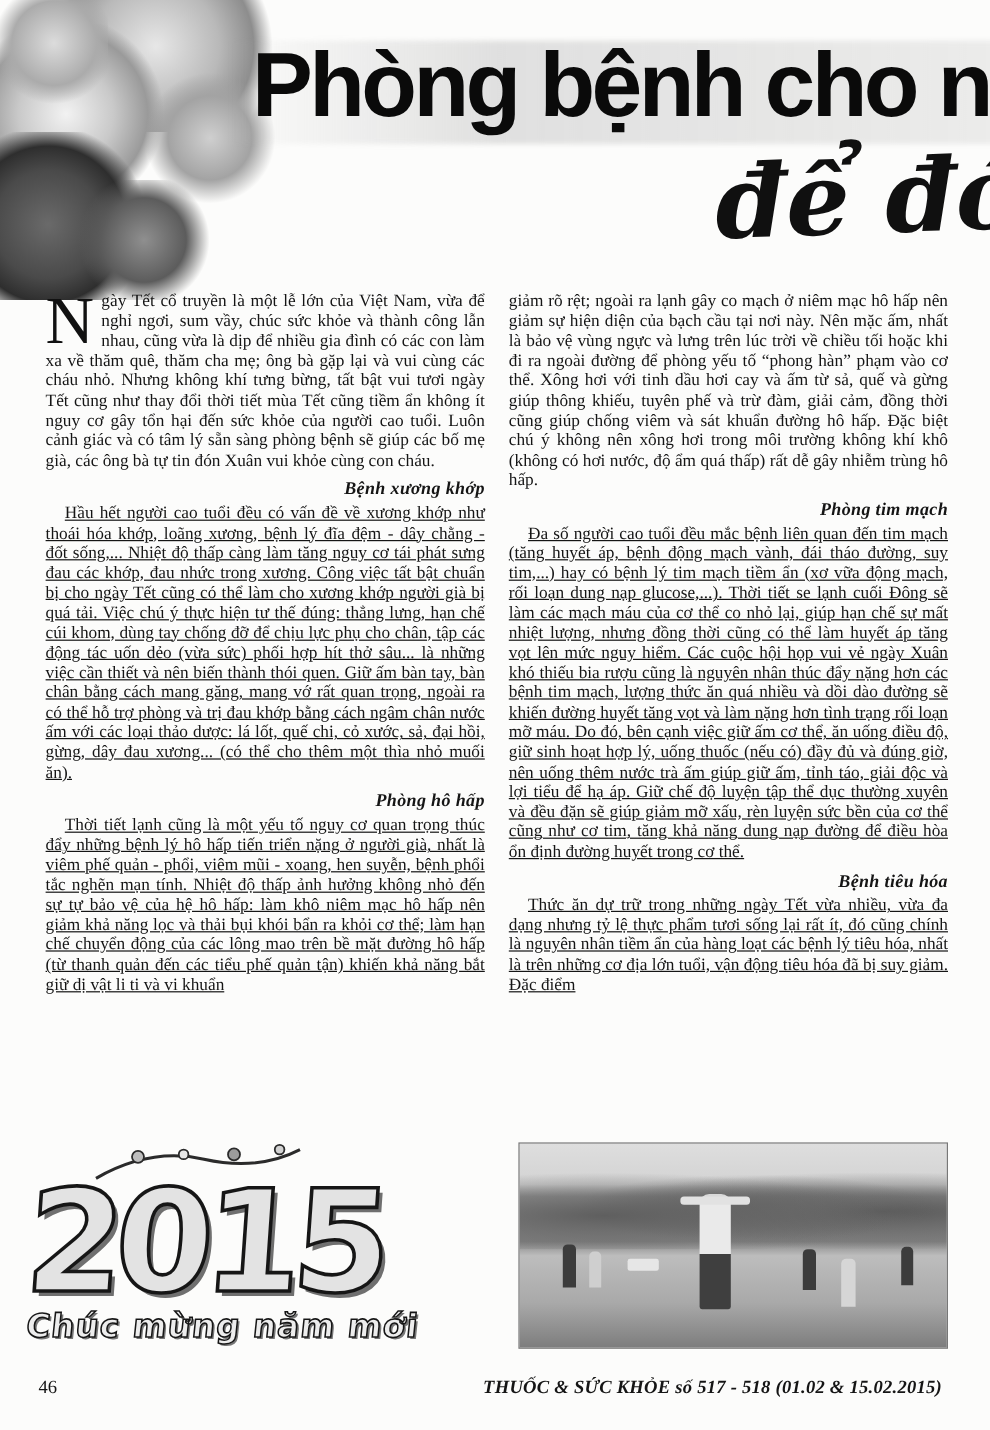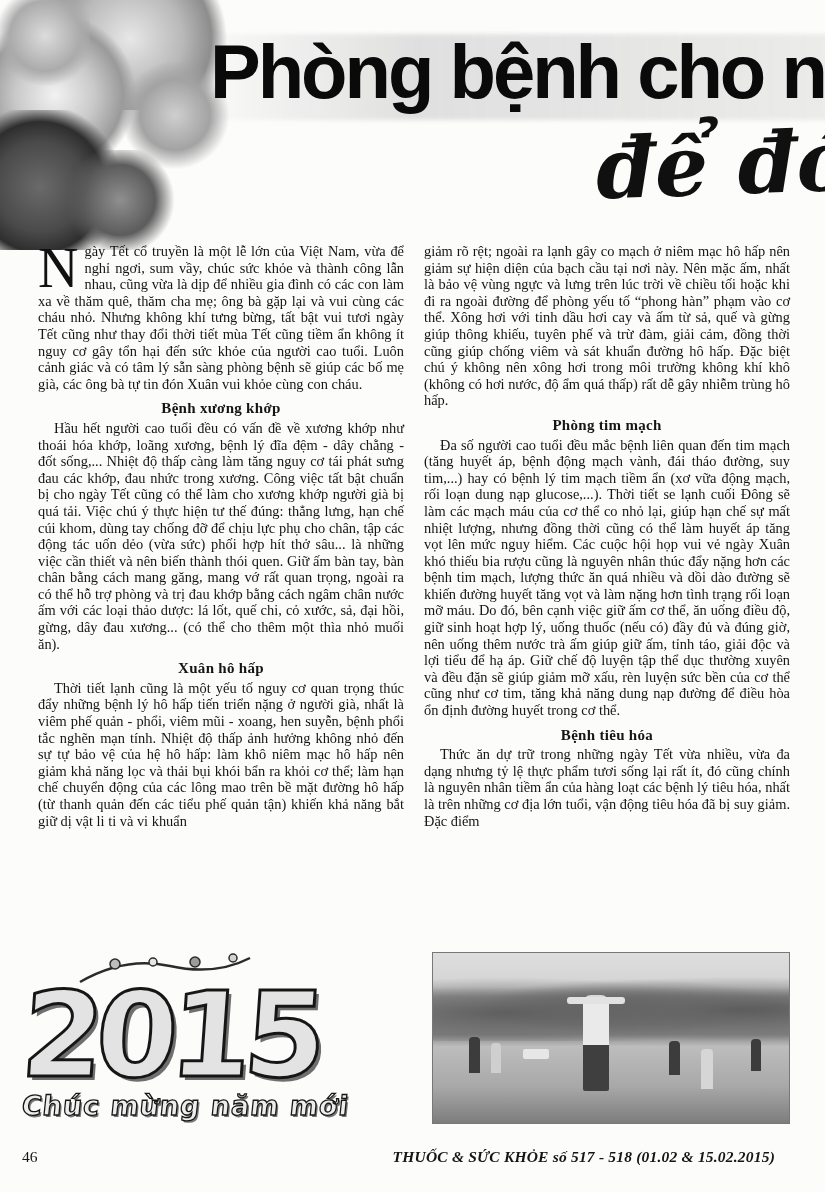--- a/index.html
+++ b/index.html
@@ -38,24 +38,24 @@
   .subtitle {
     position:absolute; top:122px; left:596px; white-space:nowrap;
     font-family:"DejaVu Serif", serif; font-style:italic; font-weight:bold;
     font-size:84px; line-height:1; color:#101010; transform:rotate(-2deg);
   }
 
   
   .columns { position:absolute; top:243px; left:38px; width:753px; display:flex; gap:20px; }
   .col { width:366px; font-size:14.4px; line-height:16.6px; text-align:justify; }
   .col p { margin:0; }
-  .para-indent { text-indent:16px; }
+  .para-indent { text-indent:16px;text-decoration:underline; }
   .sec-heading {
     font-size:15px; font-weight:bold; letter-spacing:.3px;
-    margin:8px 0 3px 0; text-align:center;
+    margin:8px 0 3px 0; text-align:right;font-style:italic;
   }
   .dropcap {
     float:left; font-size:56px; line-height:44px; padding:3px 6px 0 0;
     font-family:"Liberation Serif", serif; color:#111;
   }
 
   
   .year-graphic { position:absolute; left:22px; top:948px; width:285px; text-align:center; }
   .branch { display:block; margin:0 auto -12px auto; }
   .year {
@@ -88,21 +88,21 @@
          background:linear-gradient(#d9d9d9 0 8%, #eaeaea 8% 52%, #3f3f3f 52%); border-radius:8px 8px 2px 2px; }
   .pm::before { content:""; position:absolute; top:2px; left:-16px; width:58px; height:7px; background:#e2e2e2; border-radius:3px; }
   .p1 { left:36px;  top:84px; width:11px; height:36px; }
   .p2 { left:58px;  top:90px; width:10px; height:30px; background:#cfcfcf; }
   .p3 { left:236px; top:88px; width:11px; height:34px; }
   .p4 { left:268px; top:96px; width:12px; height:40px; background:#d6d6d6; }
   .p5 { left:318px; top:86px; width:10px; height:32px; }
 
   
   .footer {
-    position:absolute; top:1148px; left:22px; width:753px;
+    position:absolute; top:1148px; left:32px; width:753px;
     display:flex; justify-content:space-between; align-items:baseline;
     font-size:15.5px;
   }
   .journal { font-weight:bold; letter-spacing:.2px;font-style:italic; }
 </style>
 </head>
 <body>
 
 <div class="page">
 
@@ -120,21 +120,21 @@
   <div class="subtitle">để đón</div>
 
   <div class="columns">
 
     <div class="col">
       <p class="intro"><span class="dropcap">N</span><span>gày Tết cổ truyền là một lễ lớn của Việt Nam, vừa để nghỉ ngơi, sum vầy, chúc sức khỏe và thành công lẫn nhau, cũng vừa là dịp để nhiều gia đình có các con làm xa về thăm quê, thăm cha mẹ; ông bà gặp lại và vui cùng các cháu nhỏ. Nhưng không khí tưng bừng, tất bật vui tươi ngày Tết cũng như thay đổi thời tiết mùa Tết cũng tiềm ẩn không ít nguy cơ gây tổn hại đến sức khỏe của người cao tuổi. Luôn cảnh giác và có tâm lý sẵn sàng phòng bệnh sẽ giúp các bố mẹ già, các ông bà tự tin đón Xuân vui khỏe cùng con cháu.</span></p>
 
       <h3 class="sec-heading">Bệnh xương khớp</h3>
       <p class="para-indent">Hầu hết người cao tuổi đều có vấn đề về xương khớp như thoái hóa khớp, loãng xương, bệnh lý đĩa đệm - dây chằng - đốt sống,... Nhiệt độ thấp càng làm tăng nguy cơ tái phát sưng đau các khớp, đau nhức trong xương. Công việc tất bật chuẩn bị cho ngày Tết cũng có thể làm cho xương khớp người già bị quá tải. Việc chú ý thực hiện tư thế đúng: thẳng lưng, hạn chế cúi khom, dùng tay chống đỡ để chịu lực phụ cho chân, tập các động tác uốn dẻo (vừa sức) phối hợp hít thở sâu... là những việc cần thiết và nên biến thành thói quen. Giữ ấm bàn tay, bàn chân bằng cách mang găng, mang vớ rất quan trọng, ngoài ra có thể hỗ trợ phòng và trị đau khớp bằng cách ngâm chân nước ấm với các loại thảo dược: lá lốt, quế chi, cỏ xước, sả, đại hồi, gừng, dây đau xương... (có thể cho thêm một thìa nhỏ muối ăn).</p>
 
-      <h3 class="sec-heading">Xuân hô hấp</h3>
+      <h3 class="sec-heading">Phòng hô hấp</h3>
       <p class="para-indent">Thời tiết lạnh cũng là một yếu tố nguy cơ quan trọng thúc đẩy những bệnh lý hô hấp tiến triển nặng ở người già, nhất là viêm phế quản - phổi, viêm mũi - xoang, hen suyễn, bệnh phổi tắc nghẽn mạn tính. Nhiệt độ thấp ảnh hưởng không nhỏ đến sự tự bảo vệ của hệ hô hấp: làm khô niêm mạc hô hấp nên giảm khả năng lọc và thải bụi khói bẩn ra khỏi cơ thể; làm hạn chế chuyển động của các lông mao trên bề mặt đường hô hấp (từ thanh quản đến các tiểu phế quản tận) khiến khả năng bắt giữ dị vật li ti và vi khuẩn</p>
     </div>
 
     <div class="col">
       <p>giảm rõ rệt; ngoài ra lạnh gây co mạch ở niêm mạc hô hấp nên giảm sự hiện diện của bạch cầu tại nơi này. Nên mặc ấm, nhất là bảo vệ vùng ngực và lưng trên lúc trời về chiều tối hoặc khi đi ra ngoài đường để phòng yếu tố “phong hàn” phạm vào cơ thể. Xông hơi với tinh dầu hơi cay và ấm từ sả, quế và gừng giúp thông khiếu, tuyên phế và trừ đàm, giải cảm, đồng thời cũng giúp chống viêm và sát khuẩn đường hô hấp. Đặc biệt chú ý không nên xông hơi trong môi trường không khí khô (không có hơi nước, độ ẩm quá thấp) rất dễ gây nhiễm trùng hô hấp.</p>
 
       <h3 class="sec-heading">Phòng tim mạch</h3>
       <p class="para-indent">Đa số người cao tuổi đều mắc bệnh liên quan đến tim mạch (tăng huyết áp, bệnh động mạch vành, đái tháo đường, suy tim,...) hay có bệnh lý tim mạch tiềm ẩn (xơ vữa động mạch, rối loạn dung nạp glucose,...). Thời tiết se lạnh cuối Đông sẽ làm các mạch máu của cơ thể co nhỏ lại, giúp hạn chế sự mất nhiệt lượng, nhưng đồng thời cũng có thể làm huyết áp tăng vọt lên mức nguy hiểm. Các cuộc hội họp vui vẻ ngày Xuân khó thiếu bia rượu cũng là nguyên nhân thúc đẩy nặng hơn các bệnh tim mạch, lượng thức ăn quá nhiều và dồi dào đường sẽ khiến đường huyết tăng vọt và làm nặng hơn tình trạng rối loạn mỡ máu. Do đó, bên cạnh việc giữ ấm cơ thể, ăn uống điều độ, giữ sinh hoạt hợp lý, uống thuốc (nếu có) đầy đủ và đúng giờ, nên uống thêm nước trà ấm giúp giữ ấm, tỉnh táo, giải độc và lợi tiểu để hạ áp. Giữ chế độ luyện tập thể dục thường xuyên và đều đặn sẽ giúp giảm mỡ xấu, rèn luyện sức bền của cơ thể cũng như cơ tim, tăng khả năng dung nạp đường để điều hòa ổn định đường huyết trong cơ thể.</p>
 
       <h3 class="sec-heading">Bệnh tiêu hóa</h3>

